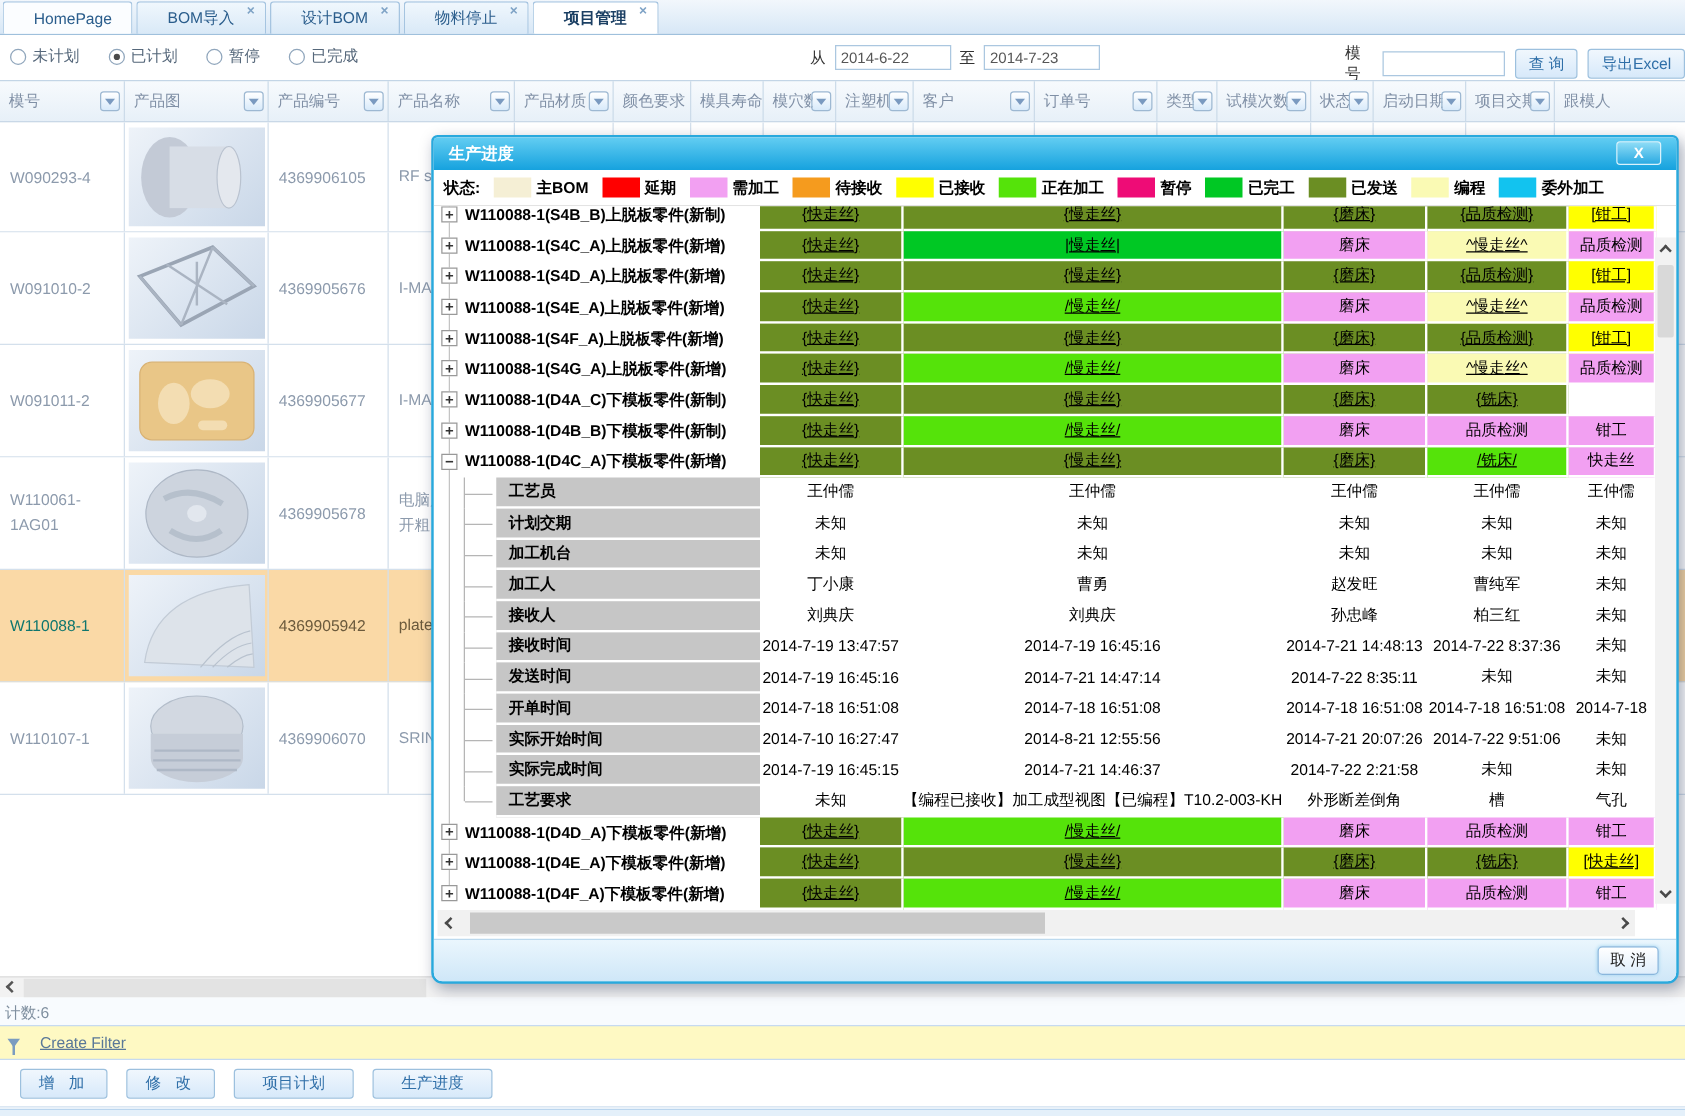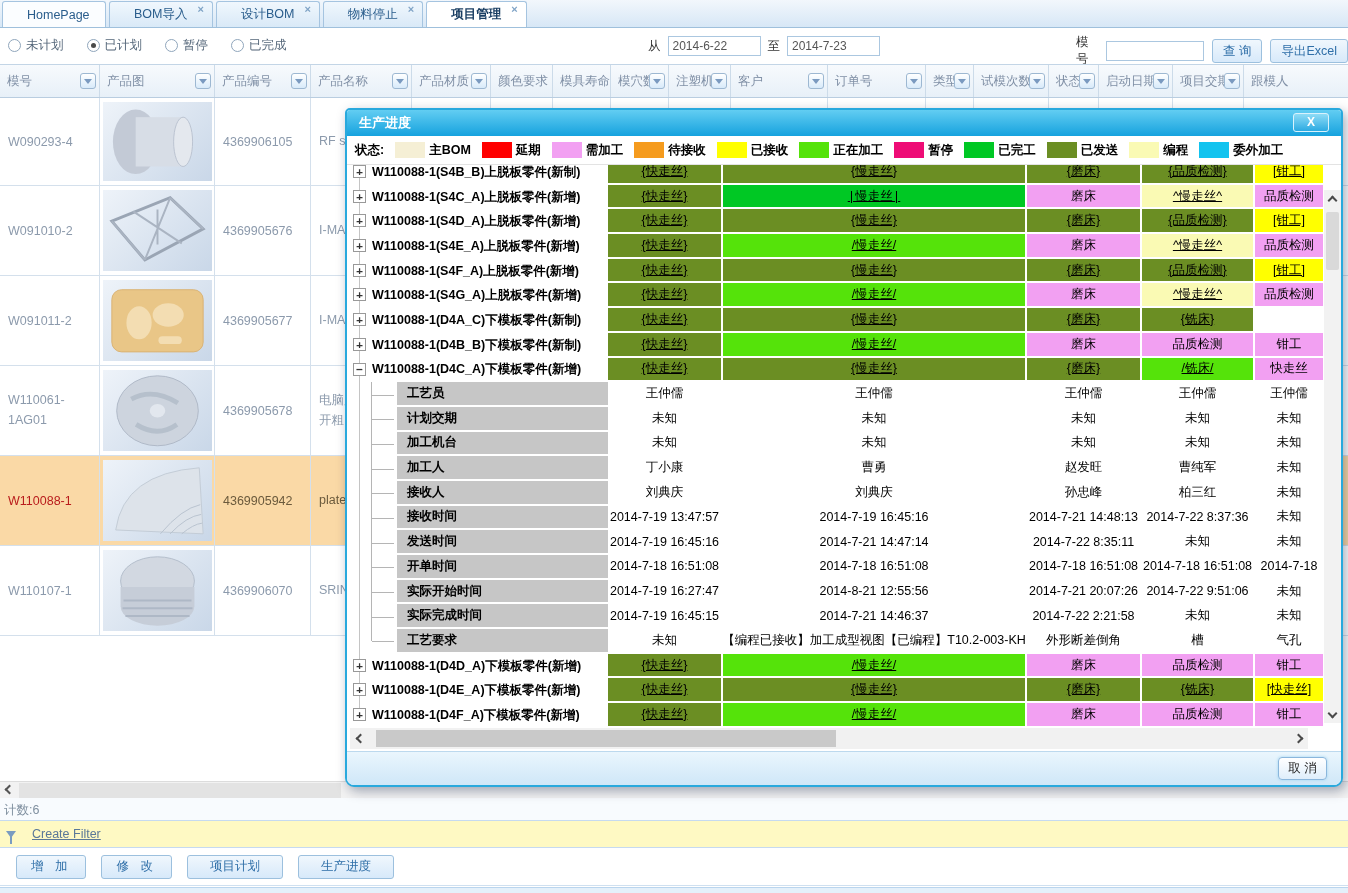--- a/index.html
+++ b/index.html
@@ -285,21 +285,21 @@
           <path d="M28,30 q22,-12 48,4 M33,56 q22,14 42,0" stroke="#b6c0cc" stroke-width="5" fill="none"></path>
           <ellipse cx="55" cy="42" rx="8" ry="7" fill="#e2e7ee"></ellipse>
         </svg>
       </div>
     <div class="bcell" style="width:96px">4369905678</div>
     <div class="bcell nm" style="width:101px">电脑后 D3_A 形开粗</div>
     <div class="bcell" style="width:936px;border-right:none"></div>
   </div>
 
   <div class="brow sel" style="height:90px">
-    <div class="bcell" style="width:100px;color:#b91c1c">W110088-1</div>
+    <div class="bcell" style="width:100px;color:#0f766e">W110088-1</div>
     <div class="bcell thumbwrap" style="width:115px">
         <svg class="thumb" viewBox="0 0 110 84">
           <path d="M12,72 Q20,14 98,8 L102,76 Z" fill="#dde3ea" stroke="#c2cbd6"></path>
           <path d="M68,76 Q85,58 100,56 M80,76 Q92,66 101,65 M58,76 Q80,50 99,46" stroke="#b8c2ce" fill="none"></path>
         </svg>
       </div>
     <div class="bcell" style="width:96px;color:#6b5a3c">4369905942</div>
     <div class="bcell nm" style="width:101px;color:#6b5a3c">plate</div>
     <div class="bcell" style="width:936px;border-right:none"></div>
   </div>
@@ -399,21 +399,21 @@
           <span class="tc w1 u" style="background: rgb(107, 142, 35);">{快走丝}</span>
           <span class="tc w2 u" style="background: rgb(107, 142, 35);">{慢走丝}</span>
           <span class="tc w3 u" style="background: rgb(107, 142, 35);">{磨床}</span>
           <span class="tc w4 u" style="background: rgb(107, 142, 35);">{品质检测}</span>
           <span class="tc w5 u" style="background: rgb(255, 255, 0);">[钳工]</span>
         </div>
       <div class="trow">
           <span class="tico">+</span>
           <span class="tlt">W110088-1(S4C_A)上脱板零件(新增)</span>
           <span class="tc w1 u" style="background: rgb(107, 142, 35);">{快走丝}</span>
-          <span class="tc w2 u" style="background: rgb(0, 200, 36); font-family: Liberation Mono, monospace;">|慢走丝|</span>
+          <span class="tc w2 u" style="background: rgb(0, 200, 36);">|慢走丝|</span>
           <span class="tc w3" style="background: rgb(242, 160, 242);">磨床</span>
           <span class="tc w4 u" style="background: rgb(250, 250, 180);">^慢走丝^</span>
           <span class="tc w5" style="background: rgb(242, 160, 242);">品质检测</span>
         </div>
       <div class="trow">
           <span class="tico">+</span>
           <span class="tlt">W110088-1(S4D_A)上脱板零件(新增)</span>
           <span class="tc w1 u" style="background: rgb(107, 142, 35);">{快走丝}</span>
           <span class="tc w2 u" style="background: rgb(107, 142, 35);">{慢走丝}</span>
           <span class="tc w3 u" style="background: rgb(107, 142, 35);">{磨床}</span>
@@ -543,21 +543,21 @@
           <span class="dlabel">开单时间</span>
           <span class="dv w1">2014-7-18 16:51:08</span>
           <span class="dv w2">2014-7-18 16:51:08</span>
           <span class="dv w3">2014-7-18 16:51:08</span>
           <span class="dv w4">2014-7-18 16:51:08</span>
           <span class="dv w5">2014-7-18</span>
         </div>
       <div class="drow">
           <span class="dconn"></span>
           <span class="dlabel">实际开始时间</span>
-          <span class="dv w1">2014-7-19 16:27:47</span>
+          <span class="dv w1">2014-7-10 16:27:47</span>
           <span class="dv w2">2014-8-21 12:55:56</span>
           <span class="dv w3">2014-7-21 20:07:26</span>
           <span class="dv w4">2014-7-22 9:51:06</span>
           <span class="dv w5">未知</span>
         </div>
       <div class="drow">
           <span class="dconn"></span>
           <span class="dlabel">实际完成时间</span>
           <span class="dv w1">2014-7-19 16:45:15</span>
           <span class="dv w2">2014-7-21 14:46:37</span>

